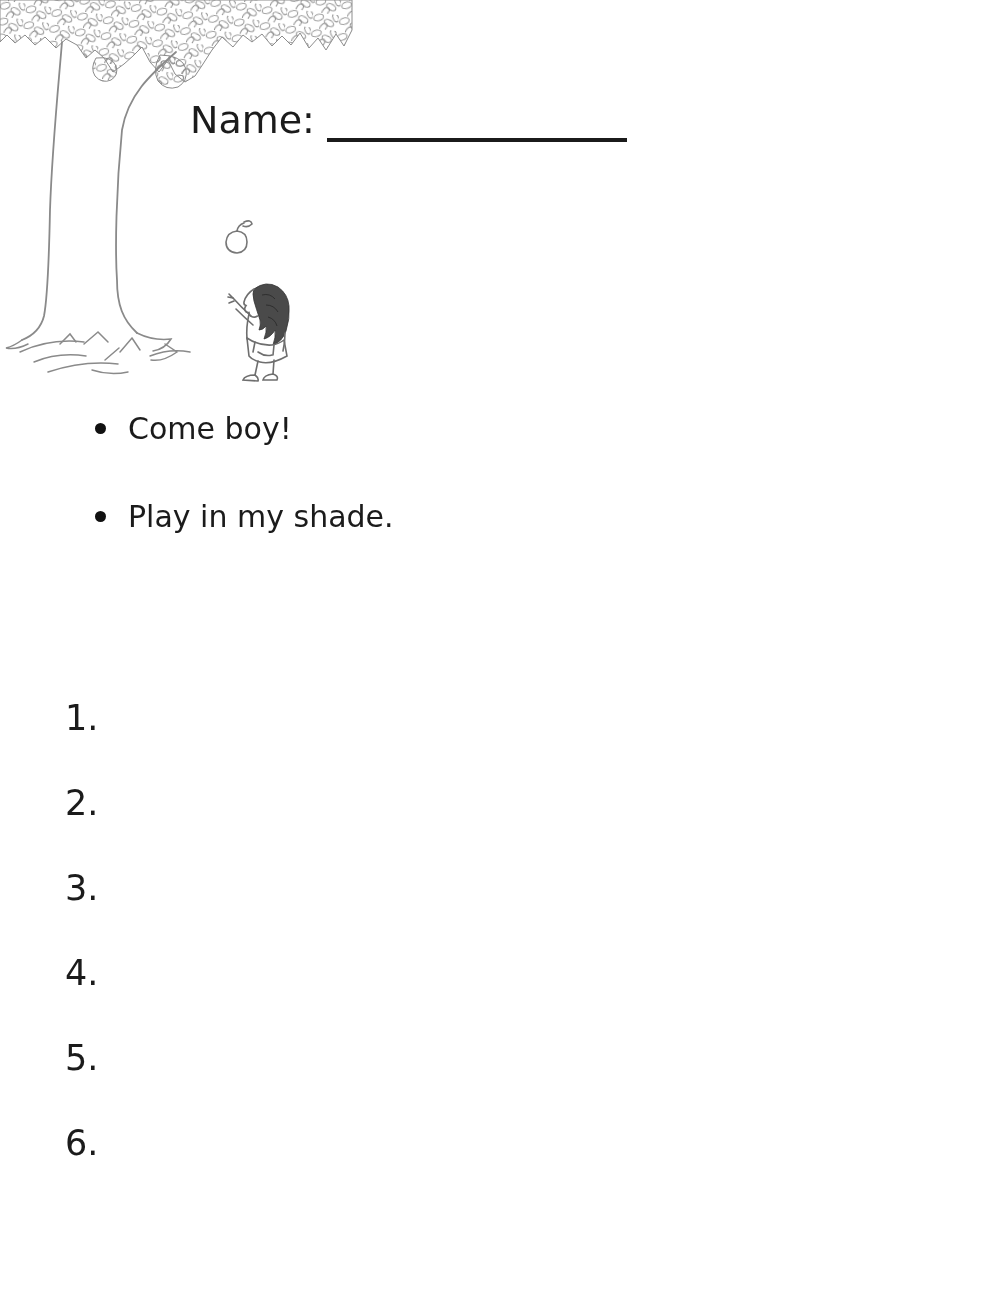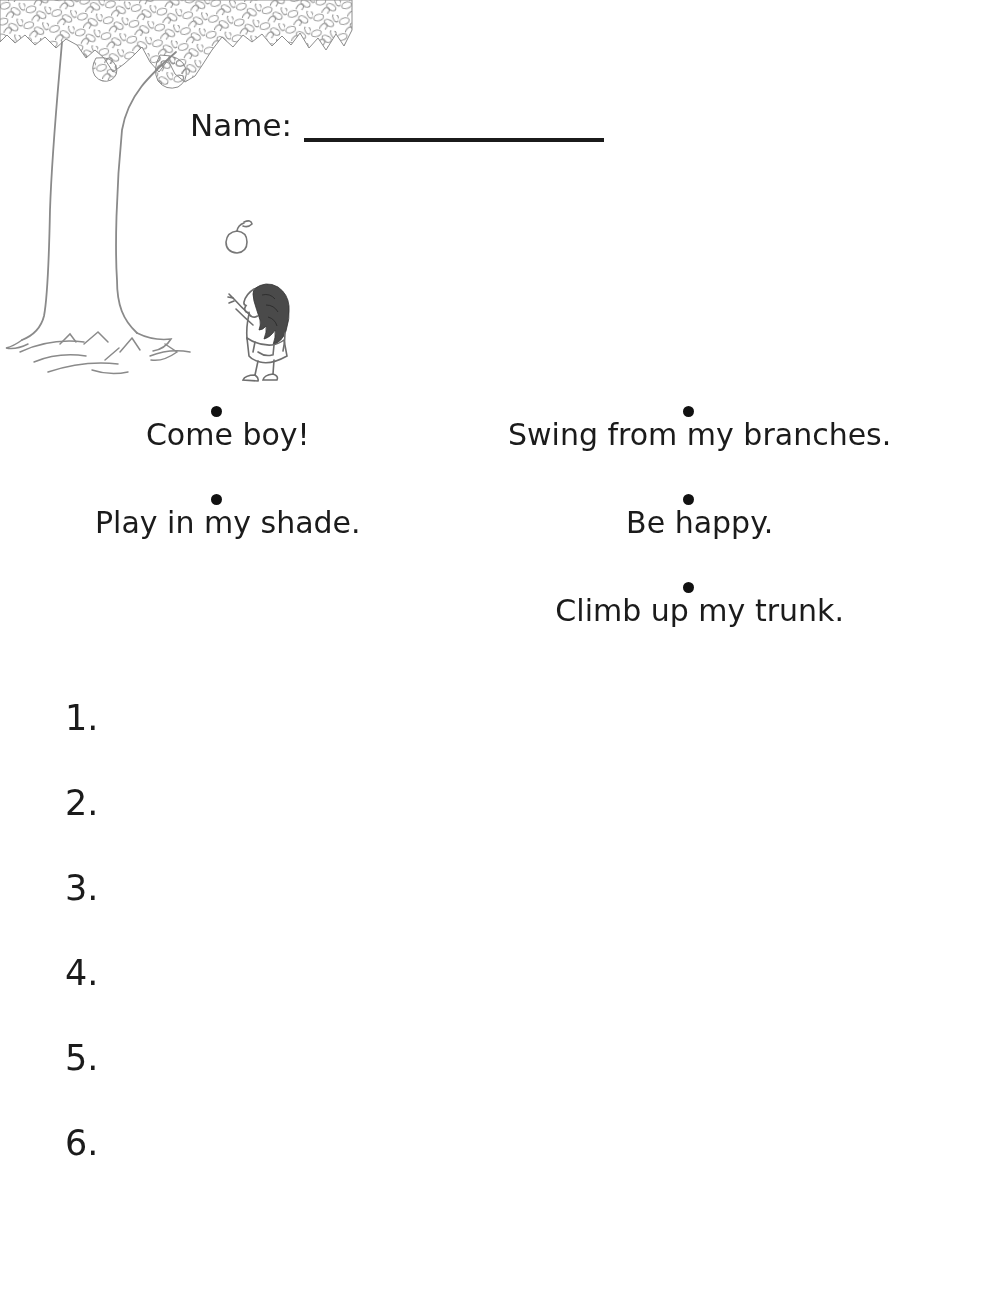--- a/index.html
+++ b/index.html
@@ -11,40 +11,40 @@
     font-family:"DejaVu Sans",sans-serif;
     color:#1b1b1b;
     overflow:hidden;
   }
   .tree-illustration{position:absolute;left:0;top:0;}
 
   .name-row{
     position:absolute;left:190px;top:100px;
     display:flex;align-items:flex-end;
   }
-  .name-label{font-size:31px;line-height:1.1;white-space:nowrap;}
+  .name-label{font-size:38px;line-height:1.1;white-space:nowrap;}
   .name-blank{
     width:300px;height:38px;margin-left:12px;
     border-bottom:4px solid #1b1b1b;
   }
 
   .instruction-he{
     position:absolute;right:50px;top:210px;
     width:560px;text-align:right;direction:rtl;
     font-size:28px;line-height:1.3;white-space:nowrap;
     color:#111;
   }
 
   .sentence-col{position:absolute;top:406px;}
   .sentence-col.left{left:95px;}
   .sentence-col.right{left:508px;}
   .sentence-item{
     display:flex;align-items:center;
     height:44px;margin-bottom:44px;
-    font-size:30px;white-space:nowrap;flex-direction:column;
+    font-size:30px;white-space:nowrap;
   }
   .bullet-dot{
     width:11px;height:11px;border-radius:50%;
     background:#111;flex:0 0 auto;margin-right:22px;
   }
 
   .answers{position:absolute;left:65px;top:695px;width:900px;}
   .answer-row{
     display:flex;align-items:center;
     height:45px;margin-bottom:40px;
@@ -140,34 +140,20 @@
     <div class="sentence-item">
       <span class="bullet-dot"></span>
       <span>Come boy!</span>
     </div>
     <div class="sentence-item">
       <span class="bullet-dot"></span>
       <span>Play in my shade.</span>
     </div>
   </div>
 
-  <div class="sentence-col right">
-    <div class="sentence-item">
-      <span class="bullet-dot"></span>
-      <span>Swing from my branches.</span>
-    </div>
-    <div class="sentence-item">
-      <span class="bullet-dot"></span>
-      <span>Be happy.</span>
-    </div>
-    <div class="sentence-item">
-      <span class="bullet-dot"></span>
-      <span>Climb up my trunk.</span>
-    </div>
-  </div>
 
   <div class="answers">
     <div class="answer-row">
       <span class="answer-number">1.</span>
       <span class="answer-slot"></span>
     </div>
     <div class="answer-row">
       <span class="answer-number">2.</span>
       <span class="answer-slot"></span>
     </div>

